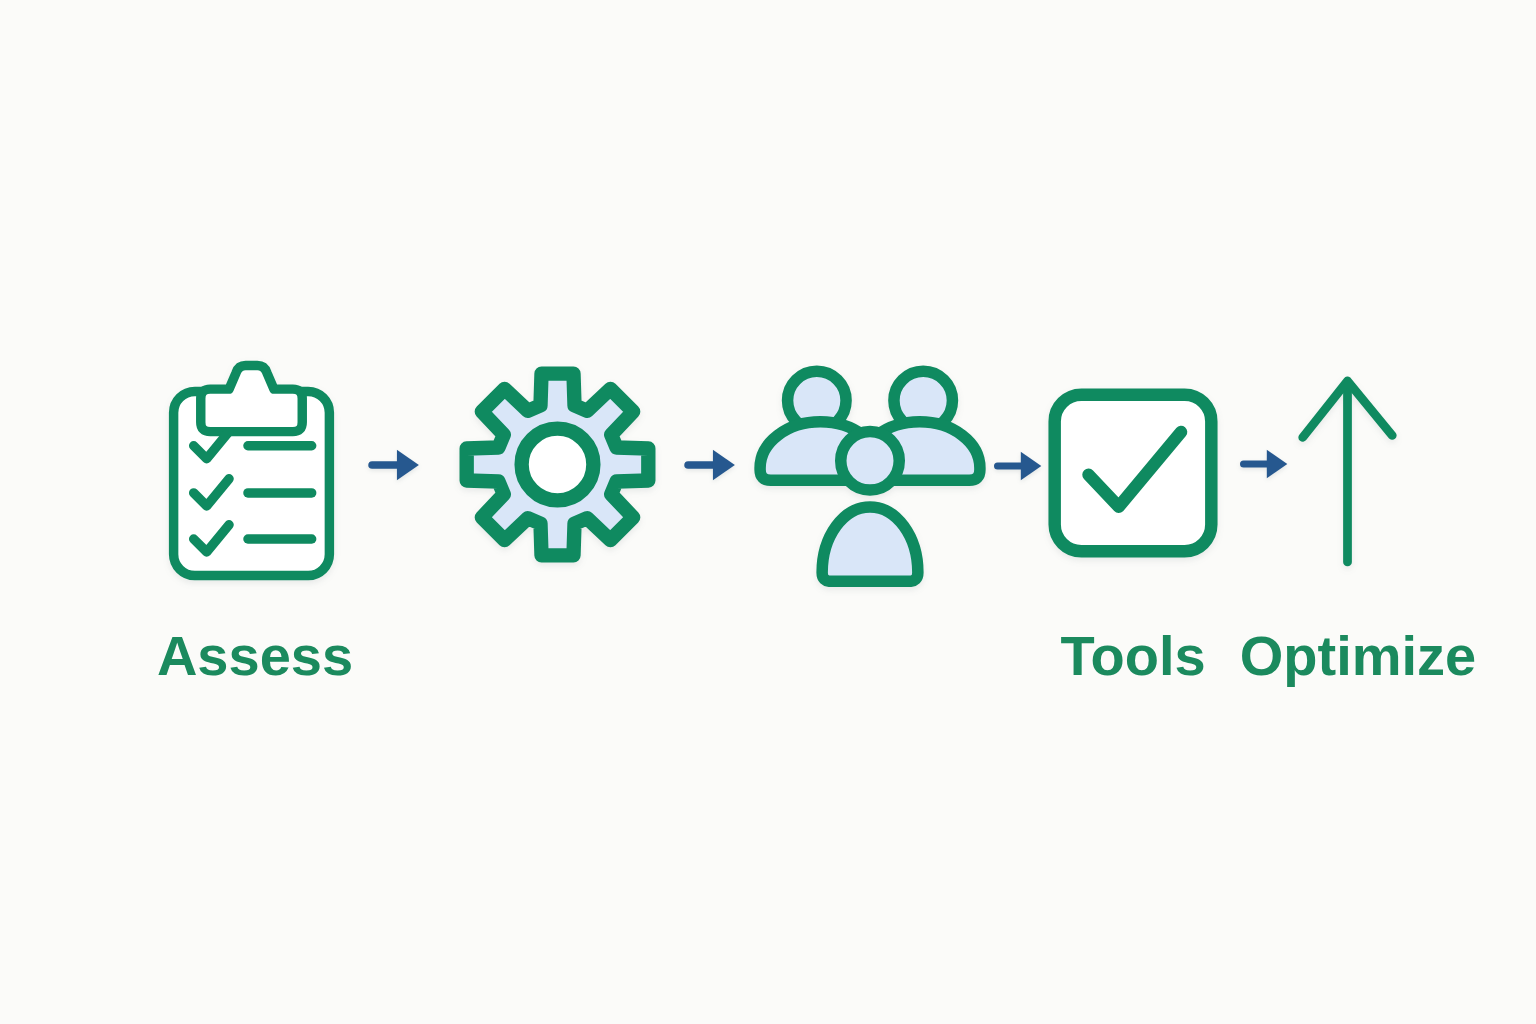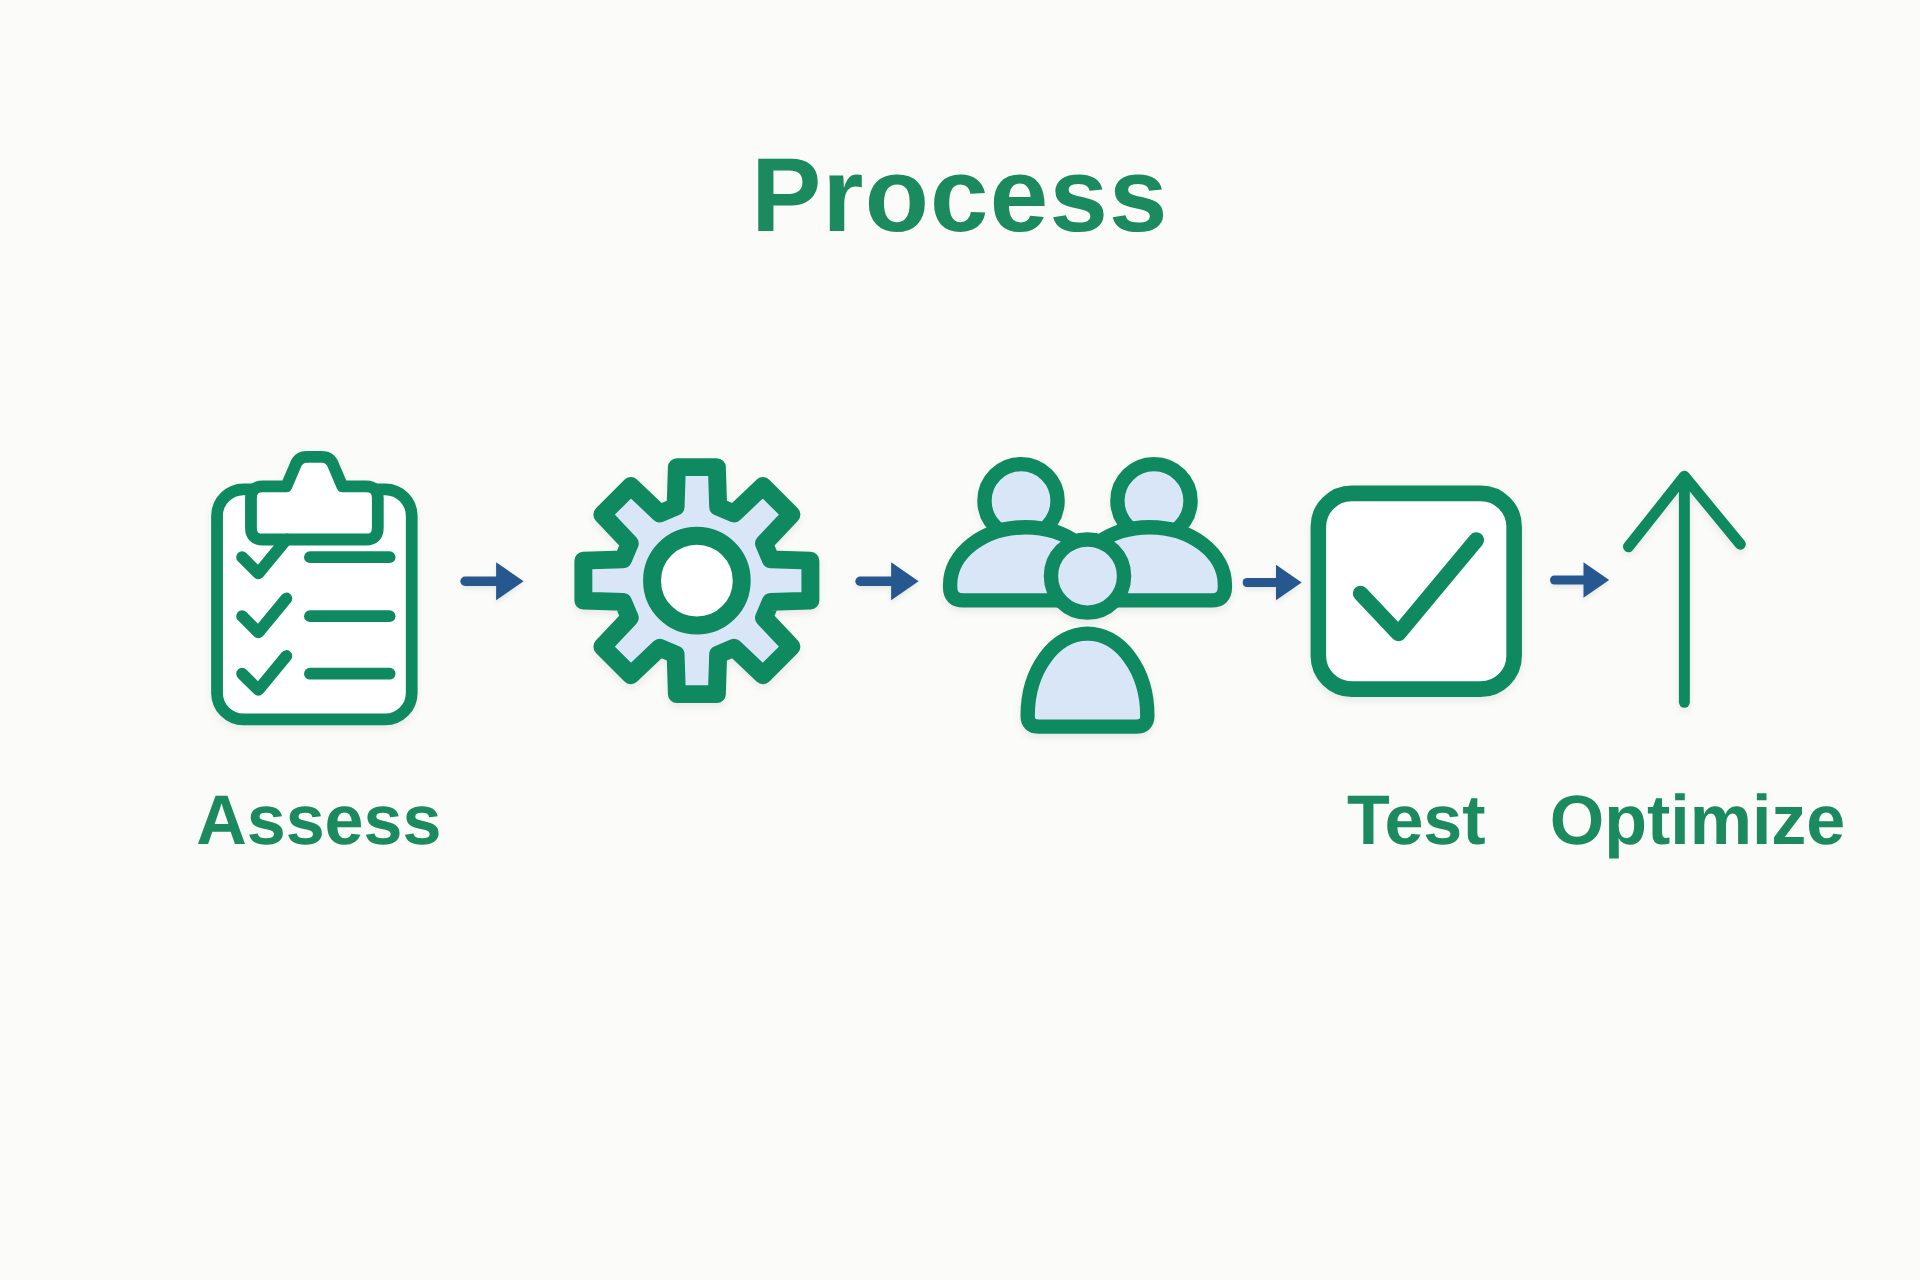--- a/index.html
+++ b/index.html
@@ -28,21 +28,20 @@
   svg{display:block;}
   .g-stroke{stroke:var(--icon-green,#0f8a60);}
   .b-fill{fill:var(--icon-blue,#d9e6f8);}
   .w-fill{fill:#ffffff;}
 </style>
 </head>
 <body style="--green: #1b8a5e; --icon-green: #0f8a60; --icon-blue: #d9e6f8; --blue: #26588f; --bg: #fbfbf9;">
 
 <div class="canvas">
 
-  <div class="title">Process</div>
 
   <div class="icon" style="left:163px;top:348px;">
     <svg width="177" height="238" viewBox="0 0 150 200" fill="none">
       <rect class="g-stroke w-fill" x="9" y="36" width="132" height="156" rx="18" stroke-width="8"></rect>
       <path class="g-stroke w-fill" stroke-width="8" stroke-linejoin="round" d="M32,62 L32,42 Q32,34 40,34 L56,34 L62,20 Q64,14 70,14 L80,14 Q86,14 88,20 L94,34 L110,34 Q118,34 118,42 L118,62 Q118,70 110,70 L40,70 Q32,70 32,62 Z"></path>
       <polyline class="g-stroke" stroke-width="8" stroke-linecap="round" stroke-linejoin="round" points="26,82 37,93 56,70"></polyline>
       <line class="g-stroke" stroke-width="8" stroke-linecap="round" x1="72" y1="82" x2="126" y2="82"></line>
       <polyline class="g-stroke" stroke-width="8" stroke-linecap="round" stroke-linejoin="round" points="26,122 37,133 56,110"></polyline>
       <line class="g-stroke" stroke-width="8" stroke-linecap="round" x1="72" y1="122" x2="126" y2="122"></line>
       <polyline class="g-stroke" stroke-width="8" stroke-linecap="round" stroke-linejoin="round" points="26,161 37,172 56,149"></polyline>
@@ -104,16 +103,16 @@
   </div>
 
   <div class="icon" style="left:1294px;top:366px;">
     <svg width="107" height="206" viewBox="0 0 110 205" fill="none">
       <line class="g-stroke" x1="55" y1="16" x2="55" y2="198" stroke-width="9" stroke-linecap="round"></line>
       <polyline class="g-stroke" stroke-width="9" stroke-linecap="round" stroke-linejoin="round" points="9,70 55,12 101,68"></polyline>
     </svg>
   </div>
 
   <div class="step-label" style="left:255px;">Assess</div>
-  <div class="step-label" style="left:1133px;">Test</div>
+  <div class="step-label" style="left:1133px;">Tools</div>
   <div class="step-label" style="left:1358px;">Optimize</div>
 
 </div>
 
 </body></html>

